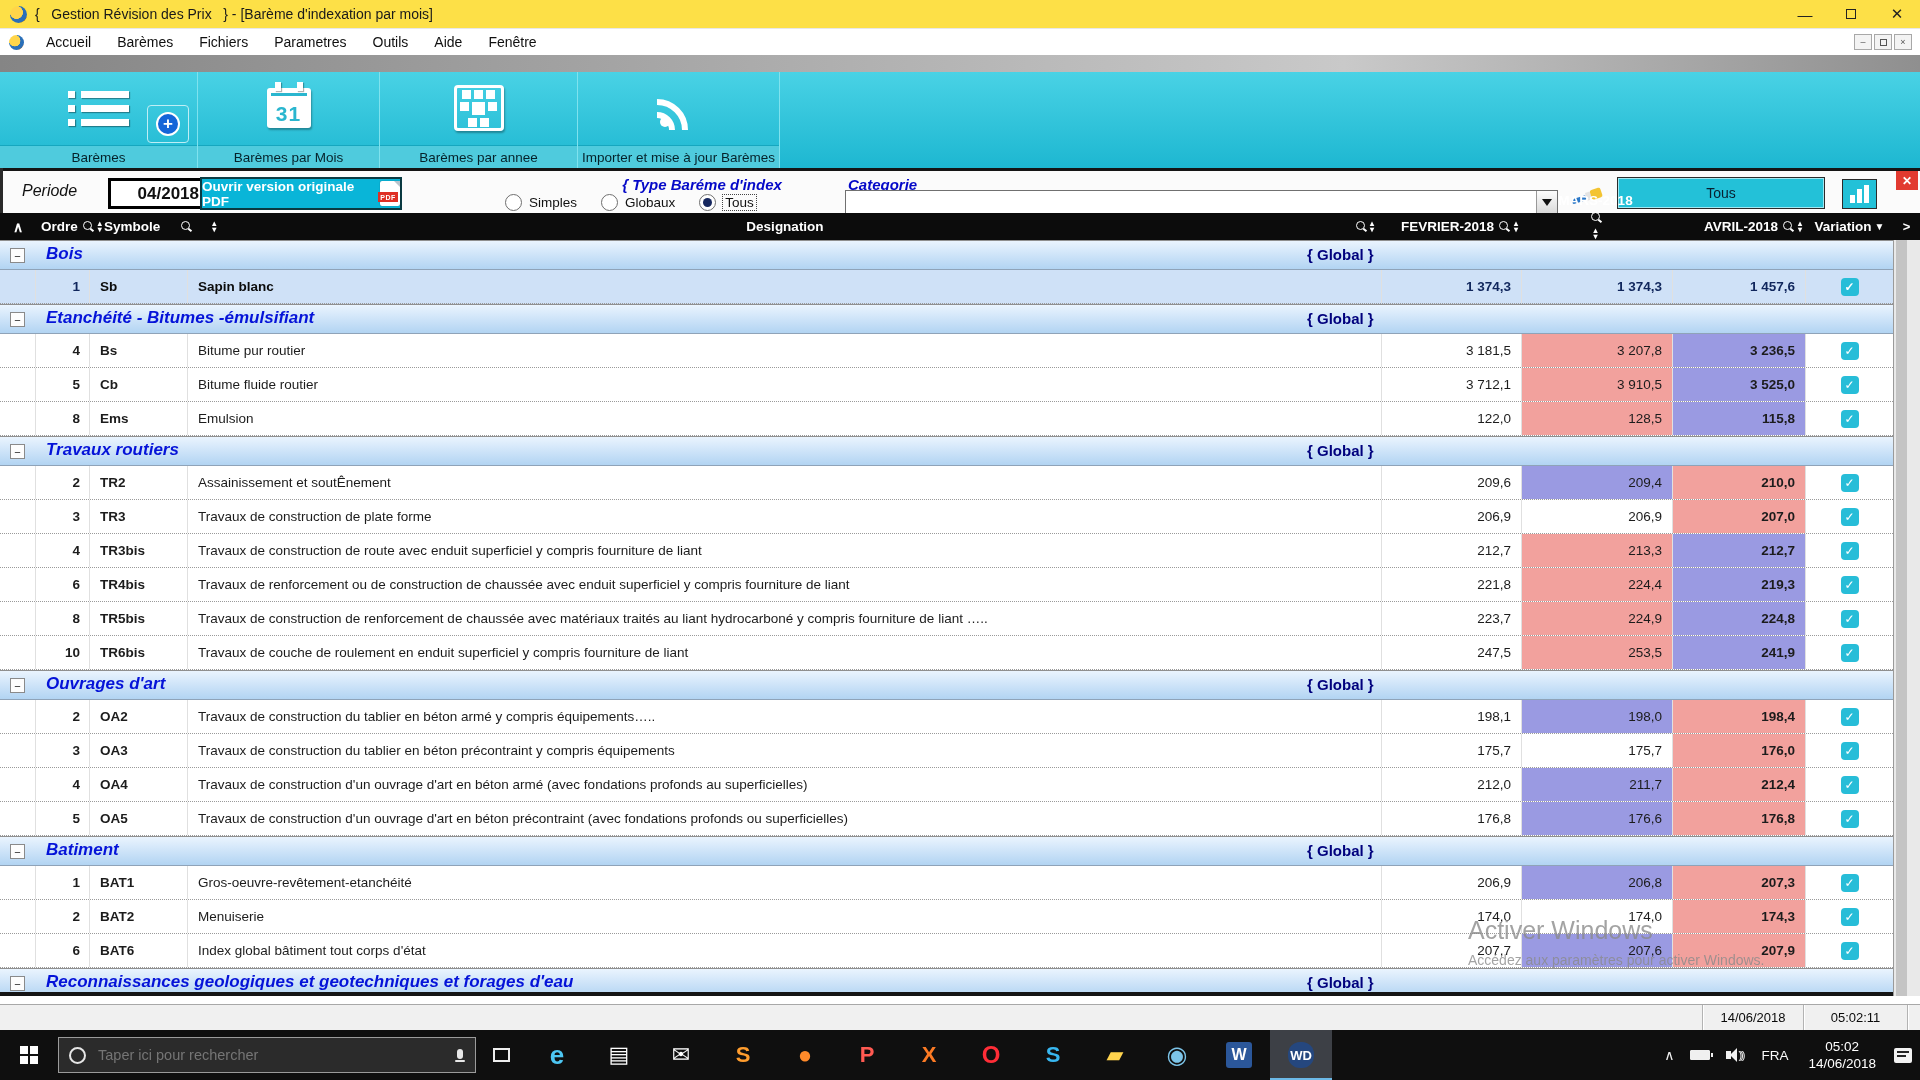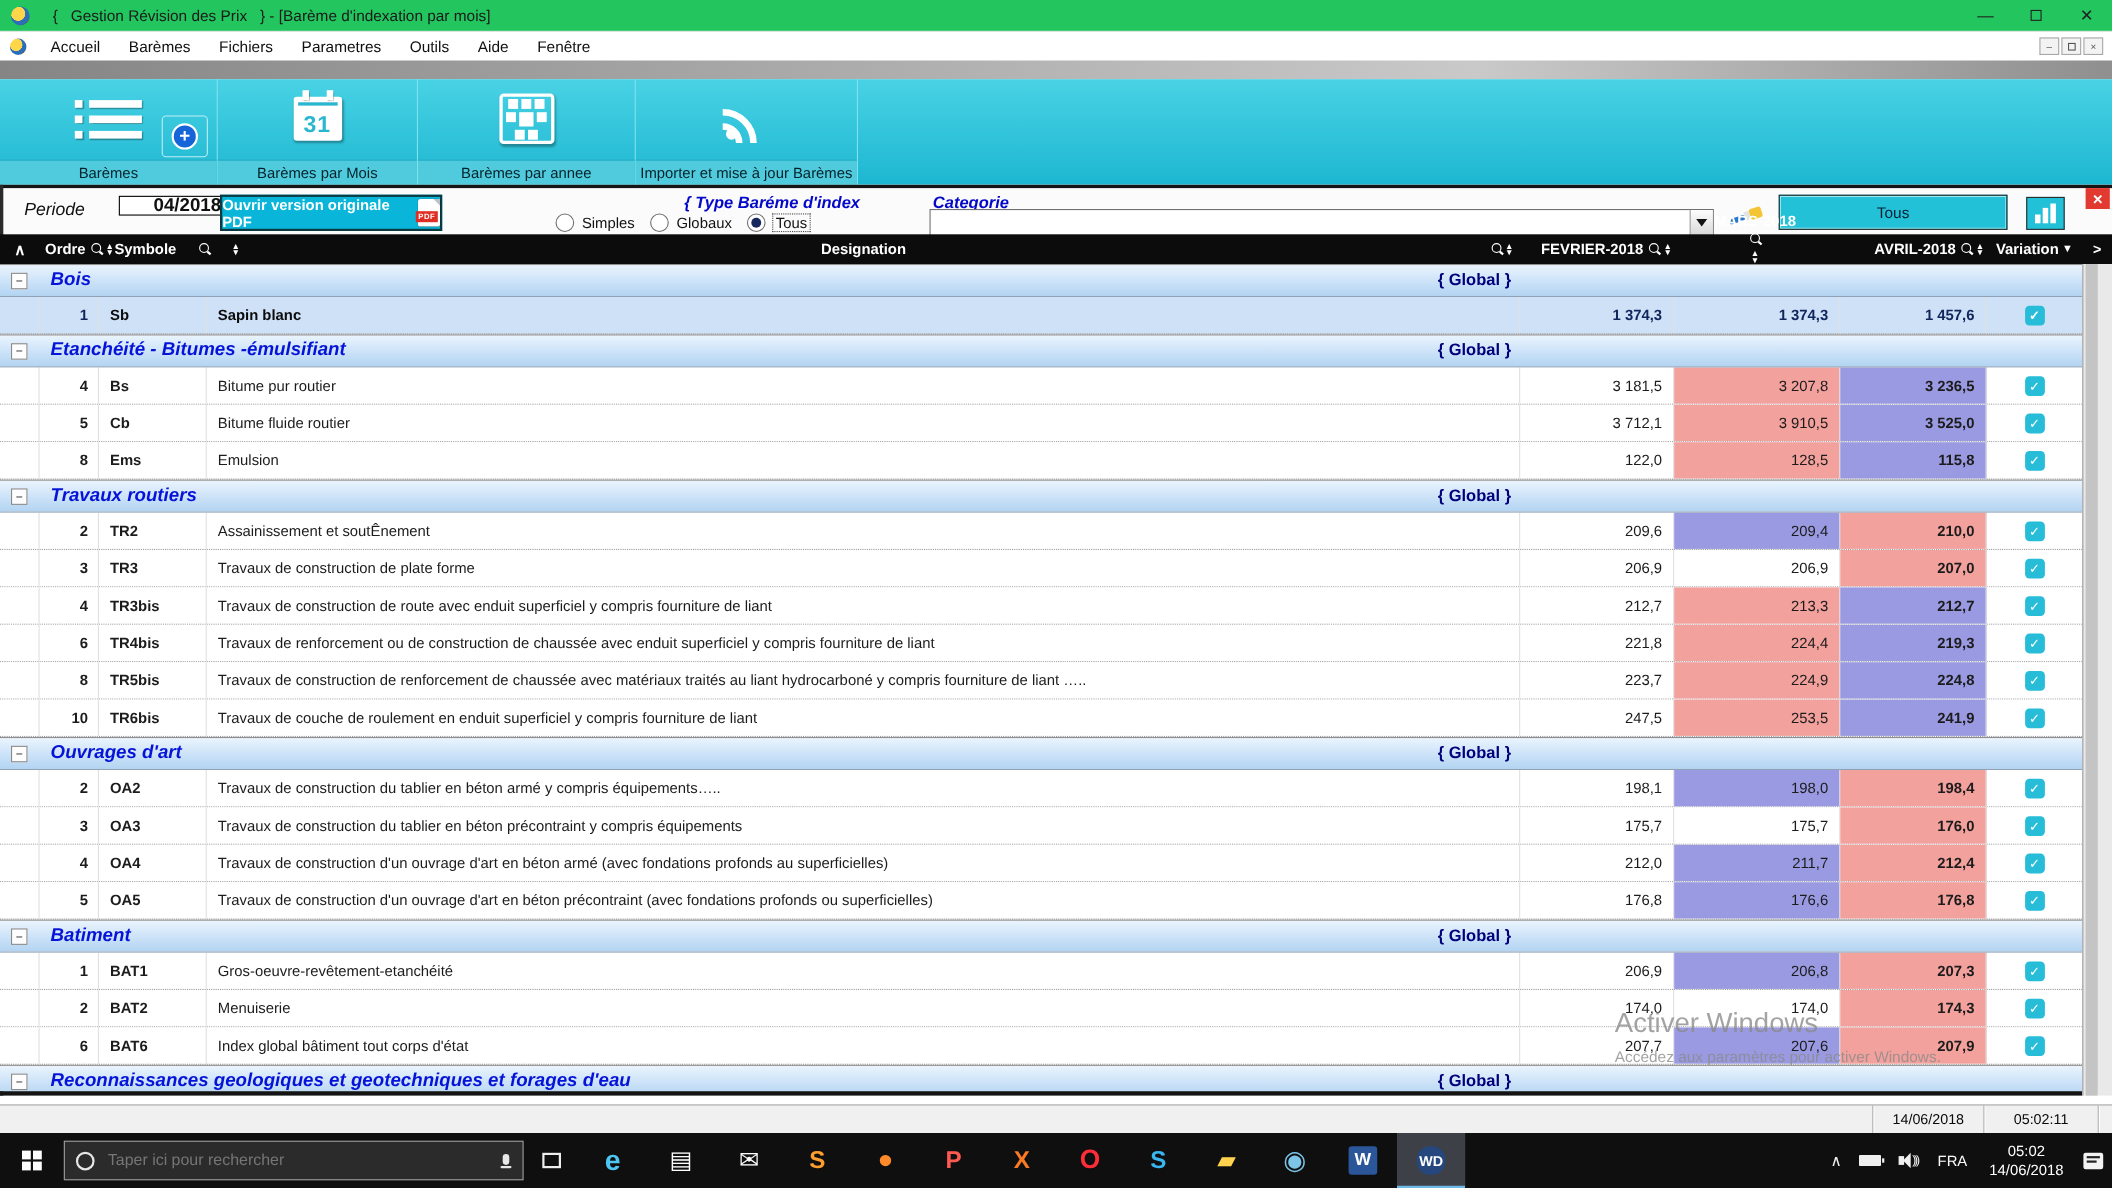--- a/index.html
+++ b/index.html
@@ -1,22 +1,22 @@
 <!DOCTYPE html>
 <html><head>
 <meta charset="utf-8">
 <style>
   html,body{margin:0;padding:0;background:#000;}
   *{box-sizing:border-box;}
   .screen{position:relative;width:1920px;height:1080px;overflow:hidden;background:#ffffff;
           font-family:"Liberation Sans",sans-serif;color:#111;}
 
   
-  .titlebar{position:absolute;left:0;top:0;width:1920px;height:29px;background:#22c55e;
-            display:flex;align-items:center;border-bottom:1px solid #e8e8e8;gap:13px;}
+  .titlebar{position:absolute;left:0;top:0;width:1920px;height:29px;background:#fde047;
+            display:flex;align-items:center;border-bottom:1px solid #e8e8e8;}
   .applogo{width:17px;height:17px;border-radius:50%;margin:0 8px 0 10px;flex:0 0 auto;
            background:radial-gradient(circle at 38% 38%, #ffd54a 0 42%, #2a6fb8 45% 72%, #7a4a1e 75% 100%);}
   .applogo.sm{width:15px;height:15px;margin:0 9px 0 9px;}
   .title-text{font-size:14px;color:#1a1a1a;white-space:pre;}
   .wbtns{margin-left:auto;display:flex;height:100%;}
   .wbtn{width:46px;display:flex;align-items:center;justify-content:center;font-size:15px;color:#222;cursor:default;}
   .wbtn .sq{width:10px;height:10px;border:1.5px solid #222;display:inline-block;}
 
   
   .menubar{position:absolute;left:0;top:29px;width:1920px;height:26px;background:#ffffff;
@@ -66,37 +66,37 @@
   .rss-arc.o{width:62px;height:62px;left:-31px;bottom:-31px;}
   .rss-arc.i{width:36px;height:36px;left:-18px;bottom:-18px;}
   .rss-dot{position:absolute;left:3px;bottom:3px;width:10px;height:10px;border-radius:50%;background:#fff;}
 
   
   .filterpanel{position:absolute;left:0;top:168px;width:1920px;height:45px;background:#fbfbfb;
                border-top:3px solid #151515;}
   .leftedge{position:absolute;left:0;top:168px;width:3px;height:828px;background:#2a2a2a;}
   .f-label{position:absolute;font-style:italic;font-size:16px;color:#101010;}
   .spinbox{position:absolute;left:108px;top:7px;width:120px;height:31px;display:flex;}
-  .spin-val{width:100px;height:18px;border:1px solid #000000;background:#fff;font-weight:bold;
+  .spin-val{width:100px;height:31px;border:3px solid #000000;background:#fff;font-weight:bold;
             font-size:17px;display:flex;align-items:center;justify-content:flex-end;padding-right:6px;}
   .spin-arrows{display:flex;flex-direction:column;width:19px;}
   .spin-btn{flex:1;background:#e9e9e9;border:1px solid #9a9a9a;display:flex;align-items:center;justify-content:center;}
   .tri-up{width:0;height:0;border-left:5px solid transparent;border-right:5px solid transparent;border-bottom:7px solid #111;}
   .tri-dn{width:0;height:0;border-left:5px solid transparent;border-right:5px solid transparent;border-top:7px solid #111;}
   .pdfbtn{position:absolute;left:200px;top:6px;width:202px;height:33px;background:#09b5d8;
           border:2px solid #063;border-color:#0a3a42;display:flex;align-items:center;justify-content:center;
           gap:8px;color:#fff;font-weight:bold;font-size:13.5px;}
   .pdfico{position:relative;width:20px;height:25px;background:#fff;border-radius:2px;flex:0 0 auto;
           box-shadow:0 0 1px rgba(0,0,0,.5);}
   .pdfico .fold{position:absolute;top:0;right:0;width:0;height:0;border-left:6px solid transparent;border-top:6px solid #b9c3cc;}
   .pdfico .band{position:absolute;left:-2px;right:2px;bottom:4px;height:10px;background:#df2f25;color:#fff;
                 font-size:7px;font-weight:bold;display:flex;align-items:center;justify-content:center;letter-spacing:.5px;}
   .typelabel{position:absolute;left:582px;top:5px;width:240px;color:#0408c8;font-weight:bold;
              font-style:italic;font-size:15px;text-align:center;}
-  .radios{position:absolute;left:505px;top:23px;display:flex;align-items:center;}
+  .radios{position:absolute;left:505px;top:23px;display:flex;align-items:center;gap:10px;}
   .radio-wrap{display:flex;align-items:center;gap:7px;margin-right:14px;}
   .radio{width:17px;height:17px;border-radius:50%;border:1.5px solid #6f6f6f;background:#fff;
          display:flex;align-items:center;justify-content:center;}
   .radio .dot{width:9px;height:9px;border-radius:50%;background:#16275e;}
   .radio-label{font-size:13.5px;color:#111;}
   .radio-label.focus{outline:1px dotted #444;padding:0 2px;}
   .catlabel{position:absolute;left:848px;top:5px;color:#0408c8;font-weight:bold;font-style:italic;font-size:15px;text-align:right;}
   .combobox{position:absolute;left:845px;top:19px;width:713px;height:25px;background:#fff;
             border:1px solid #707070;display:flex;}
   .combo-val{flex:1;}

